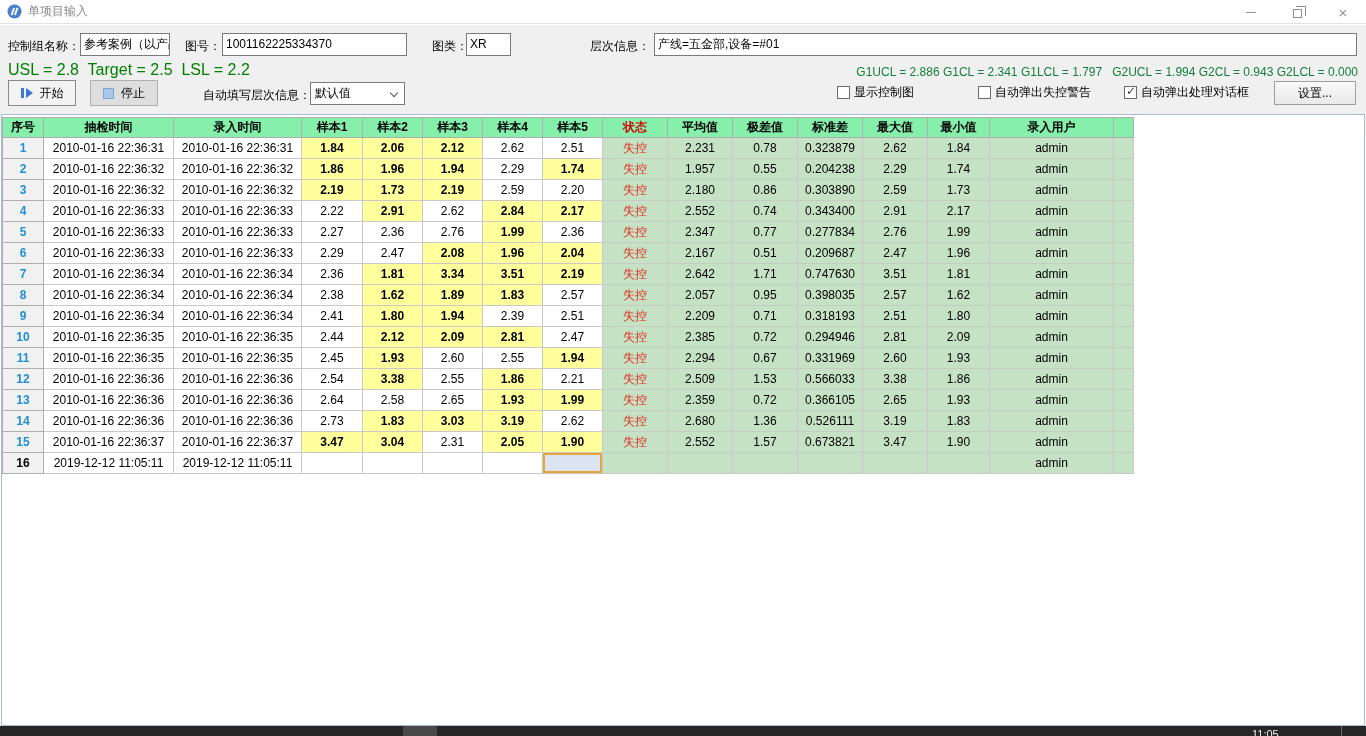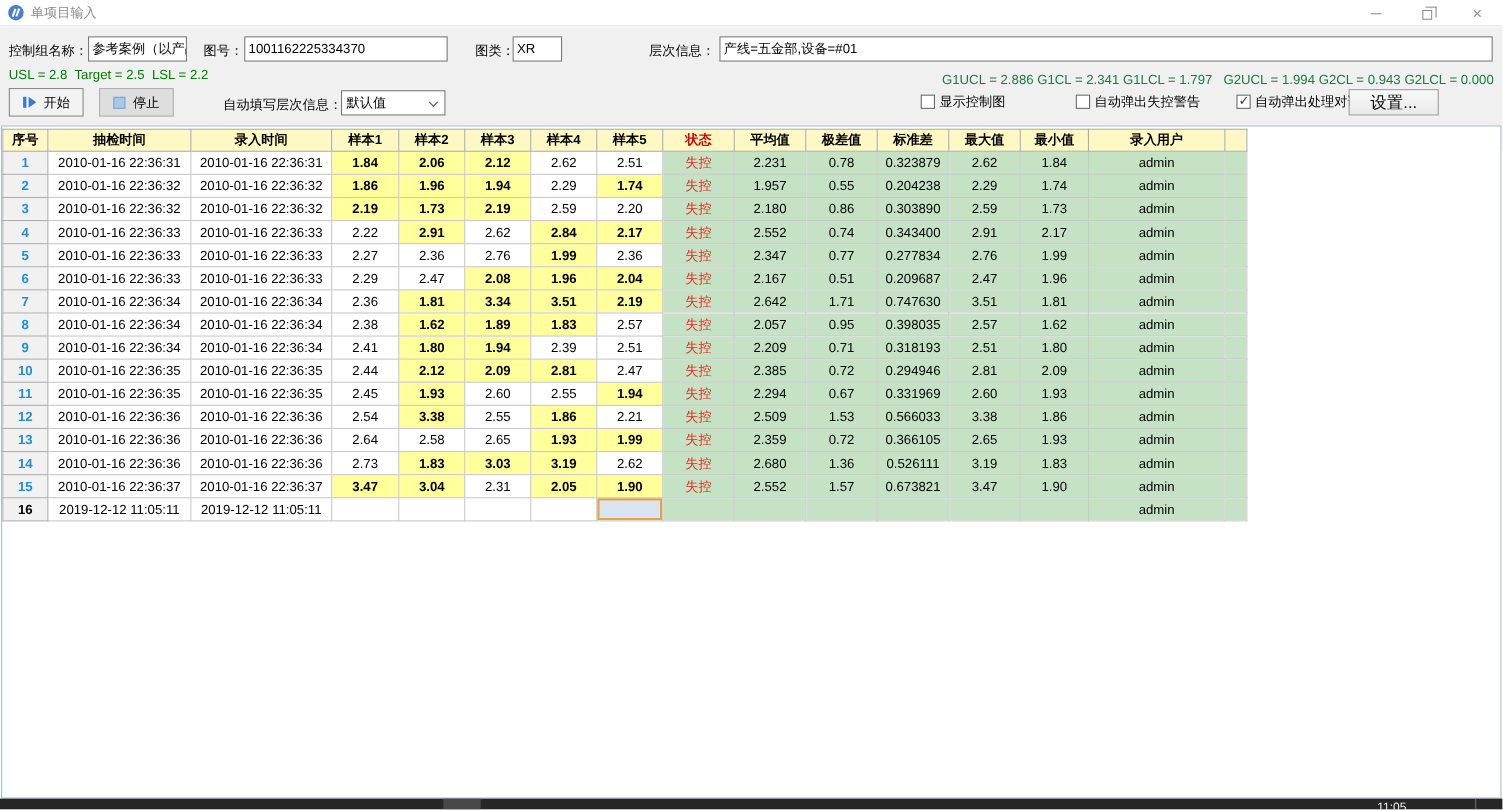--- a/index.html
+++ b/index.html
@@ -14,42 +14,42 @@
   .win-btn { width:46px; height:24px; display:flex; align-items:center; justify-content:center; color:#8f8f8f; cursor:default; }
   .min-glyph { width:10px; height:0; border-top:1px solid #8f8f8f; }
   .restore-glyph { width:9px; height:9px; border:1px solid #8f8f8f; position:relative; margin-top:2px; }
   .restore-glyph:before { content:""; position:absolute; left:2px; top:-4px; width:9px; height:9px; border:1px solid #8f8f8f; border-left:none; border-bottom:none; }
   .close-glyph { font-size:15px; line-height:15px; }
 
   
   .panel { position:absolute; top:25px; left:0; width:1366px; height:111px; background:#f0f0f0; }
   .flabel { position:absolute; top:13px; font-size:12px; color:#000; white-space:nowrap; }
   .tbox { position:absolute; top:8px; height:23px; border:1px solid #7a7a7a; background:#fff; font-size:12px; line-height:21px; padding:0 3px; overflow:hidden; white-space:nowrap; }
-  .spec-left { position:absolute; top:36px; left:8px; font-size:12px; color:#008000; white-space:pre; }
+  .spec-left { position:absolute; top:36px; left:8px; font-size:16px; color:#008000; white-space:pre; }
   .cl-right { position:absolute; top:40px; right:8px; font-size:12px; color:#15803d; white-space:pre; }
 
   .btn { position:absolute; top:55px; width:68px; height:26px; border:1px solid #8a8a8a; background:#f3f3f3; display:flex; align-items:center; justify-content:center; gap:7px; font-size:12px; color:#000; }
   .btn.disabled { background:#dedede; border-color:#b0b0b0; color:#000000; }
   .play-icon { display:flex; align-items:center; }
   .play-bar { width:3px; height:10px; background:#3b78d4; margin-right:2px; }
   .play-tri { width:0; height:0; border-left:7px solid #3b78d4; border-top:5px solid transparent; border-bottom:5px solid transparent; }
   .stop-icon { width:11px; height:11px; background:#a8c8e8; border:1px solid #7fa6cf; }
 
   .select { position:absolute; top:57px; left:310px; width:95px; height:23px; border:1px solid #7a7a7a; background:#fff; font-size:12px; line-height:21px; padding-left:4px; }
   .chev { position:absolute; right:7px; top:7px; width:6px; height:6px; border-right:1px solid #555; border-bottom:1px solid #555; transform:rotate(45deg); }
 
   .cbx { position:absolute; top:59px; display:flex; align-items:center; gap:4px; font-size:12px; }
   .cbx .box { width:13px; height:13px; border:1px solid #6a6a6a; background:#fff; position:relative; }
   .cbx .box .mark { position:absolute; left:1px; top:-3px; font-size:12px; color:#3a3a3a; }
-  .settings-btn { position:absolute; top:56px; left:1226px; width:82px; height:24px; border:1px solid #9f9f9f; background:linear-gradient(#f9f9f9,#e9e9e9); font-size:15px; display:flex; align-items:center; justify-content:center; }
+  .settings-btn { position:absolute; top:56px; left:1274px; width:82px; height:24px; border:1px solid #9f9f9f; background:linear-gradient(#f9f9f9,#e9e9e9); font-size:12px; display:flex; align-items:center; justify-content:center; }
 
   
   .grid-wrap { position:absolute; top:114px; left:1px; width:1364px; height:612px; background:#fff; border:1px solid #a7bdd3; overflow:hidden; }
   table.grid { border-collapse:collapse; table-layout:fixed; width:1131px; font-size:12px; margin:2px 0 0 0; }
-  .grid th { height:20px; background:#fef9c3; border:1px solid #adadad; font-weight:bold; color:#000; padding:0; overflow:hidden; white-space:nowrap; }
+  .grid th { height:20px; background:#86efac; border:1px solid #adadad; font-weight:bold; color:#000; padding:0; overflow:hidden; white-space:nowrap; }
   .grid th.red { color:#d40000; }
   .grid td { height:21px; border:1px solid #c9c9c9; text-align:center; padding:0; overflow:hidden; white-space:nowrap; color:#000; }
   .c0{width:41px}.c1{width:130px}.c2{width:128px}.c3{width:61px}.c4{width:60px}.c5{width:60px}.c6{width:60px}.c7{width:60px}.c8{width:65px}.c9{width:65px}.c10{width:65px}.c11{width:65px}.c12{width:65px}.c13{width:62px}.c14{width:124px}.c15{width:20px}
   td.rowno { background:#f1f1f1; color:#1e8fd5; font-weight:bold; border:1px solid #aeaeae; }
   td.rowno.dark { color:#000; }
   td.time { background:#fff;margin-top:24px; }
   td.val { background:#fff; }
   td.val.hl { background:#ffff9c; font-weight:bold; }
   td.val.focus { background:#dbe5f1; box-shadow:inset 0 0 0 2px #e7a33d; }
   td.status { background:#c6e2c4; color:#e02a20; }

